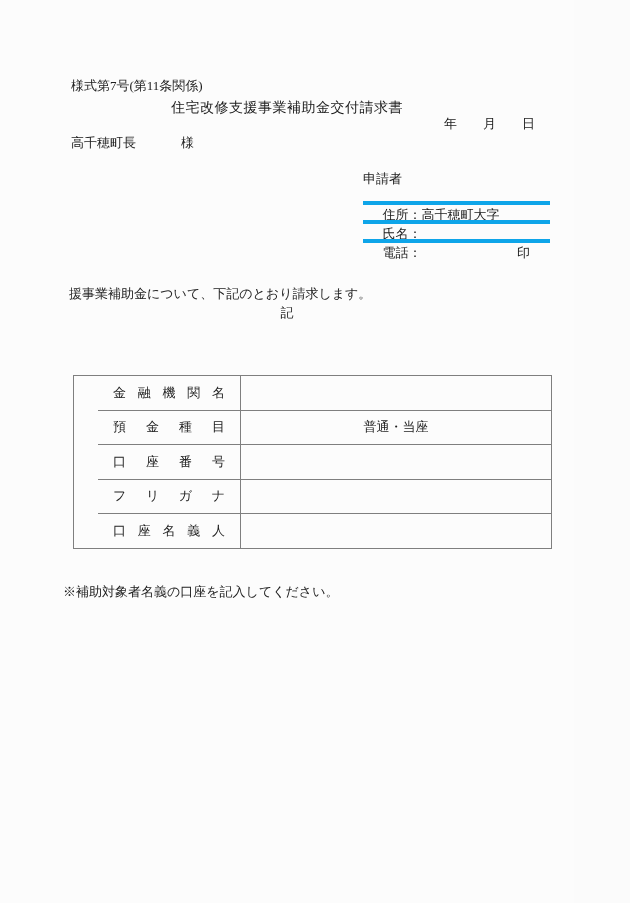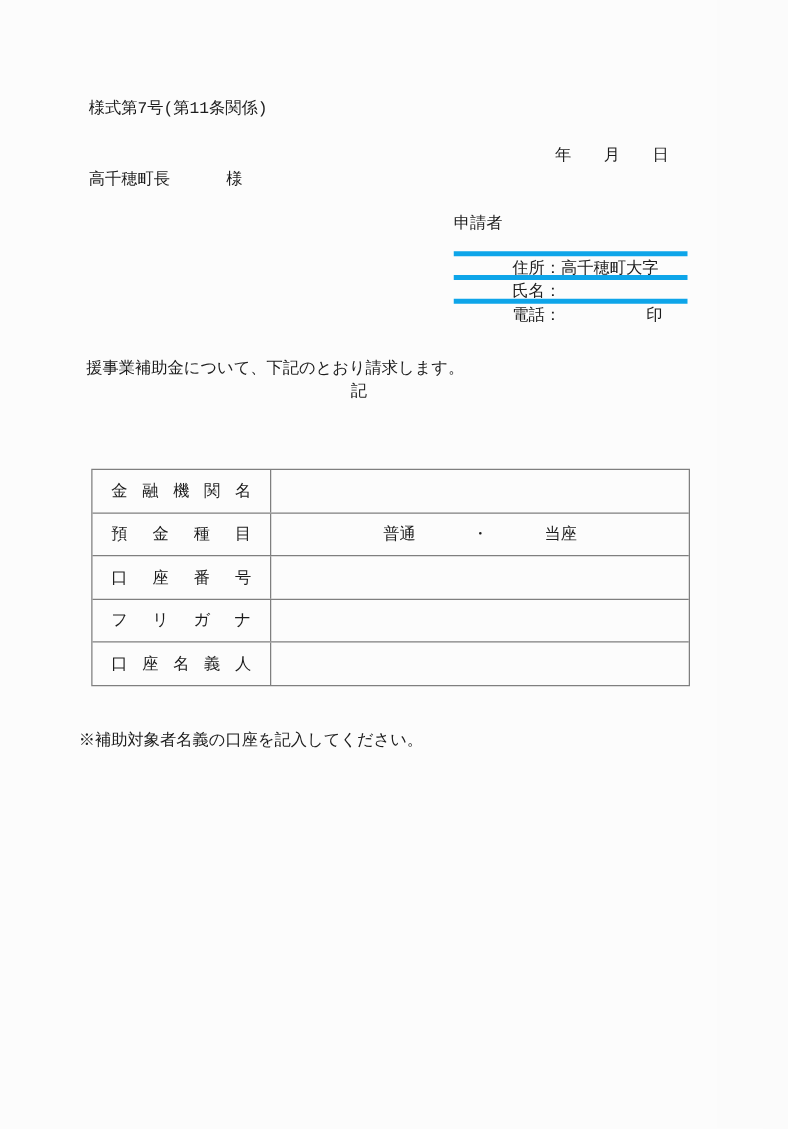--- a/index.html
+++ b/index.html
@@ -2,21 +2,21 @@
 <html><head>
 <meta charset="utf-8">
 <style>
   html, body { margin: 0; padding: 0; }
   body { background: #fbfbfb; }
   .page {
     position: relative;
     width: 574px;
     height: 903px;
     background: #fcfcfc;
-    font-family: Liberation Mono, monospace;
+    font-family: Liberation Serif, serif;
     font-size: 13px;
     color: #1c1c1c;
     overflow: hidden;
   }
   .abs { position: absolute; }
 
   
   .form-number { left: 71px; top: 77px; }
   .doc-title   { left: 0; right: 0; top: 99px; text-align: center; font-size: 14px; letter-spacing: 0.5px; }
   .date-line   { left: 444px; top: 115px; white-space: pre; }
@@ -56,46 +56,48 @@
   }
   .amount-blank .yen { padding-right: 4px; }
 
   
   .bank-table {
     left: 73px; top: 375px;
     width: 479px;
     border: 1px solid #7f7f7f;
     box-sizing: border-box;
     background: #fcfcfc;
+    padding-left: 24px;
   }
   .trow { display: grid; grid-template-columns: 143px 1fr; height: 33.5px; }
   .trow + .trow { border-top: 1px solid #7f7f7f; }
   .tlabel {
     border-right: 1px solid #7f7f7f;
     display: flex; align-items: center; justify-content: center;
   }
   .tlabel span {
     display: inline-block;
     width: 112px;
     text-align: justify;
     text-align-last: justify;
   }
   .tvalue { display: flex; align-items: center; padding-left: 8px; }
-  .tvalue.deposit { justify-content: center; gap: 45px; padding-left: 0; }
+  .tvalue.deposit { justify-content: center; padding-left: 0; }
 
   
   .note { left: 63px; top: 583px; }
 </style>
 </head>
 <body>
 
 <div class="page">
 
   <div class="abs form-number">様式第7号(第11条関係)</div>
 
+  <div class="abs doc-title">住宅改修支援事業補助金交付請求書</div>
 
   <div class="abs date-line">年　　月　　日</div>
 
   <div class="abs addressee-line">
     <span>高千穂町長</span><span class="honorific">様</span>
   </div>
 
   <div class="abs applicant">
     <div class="app-heading">申請者</div>
     <div class="app-line">

